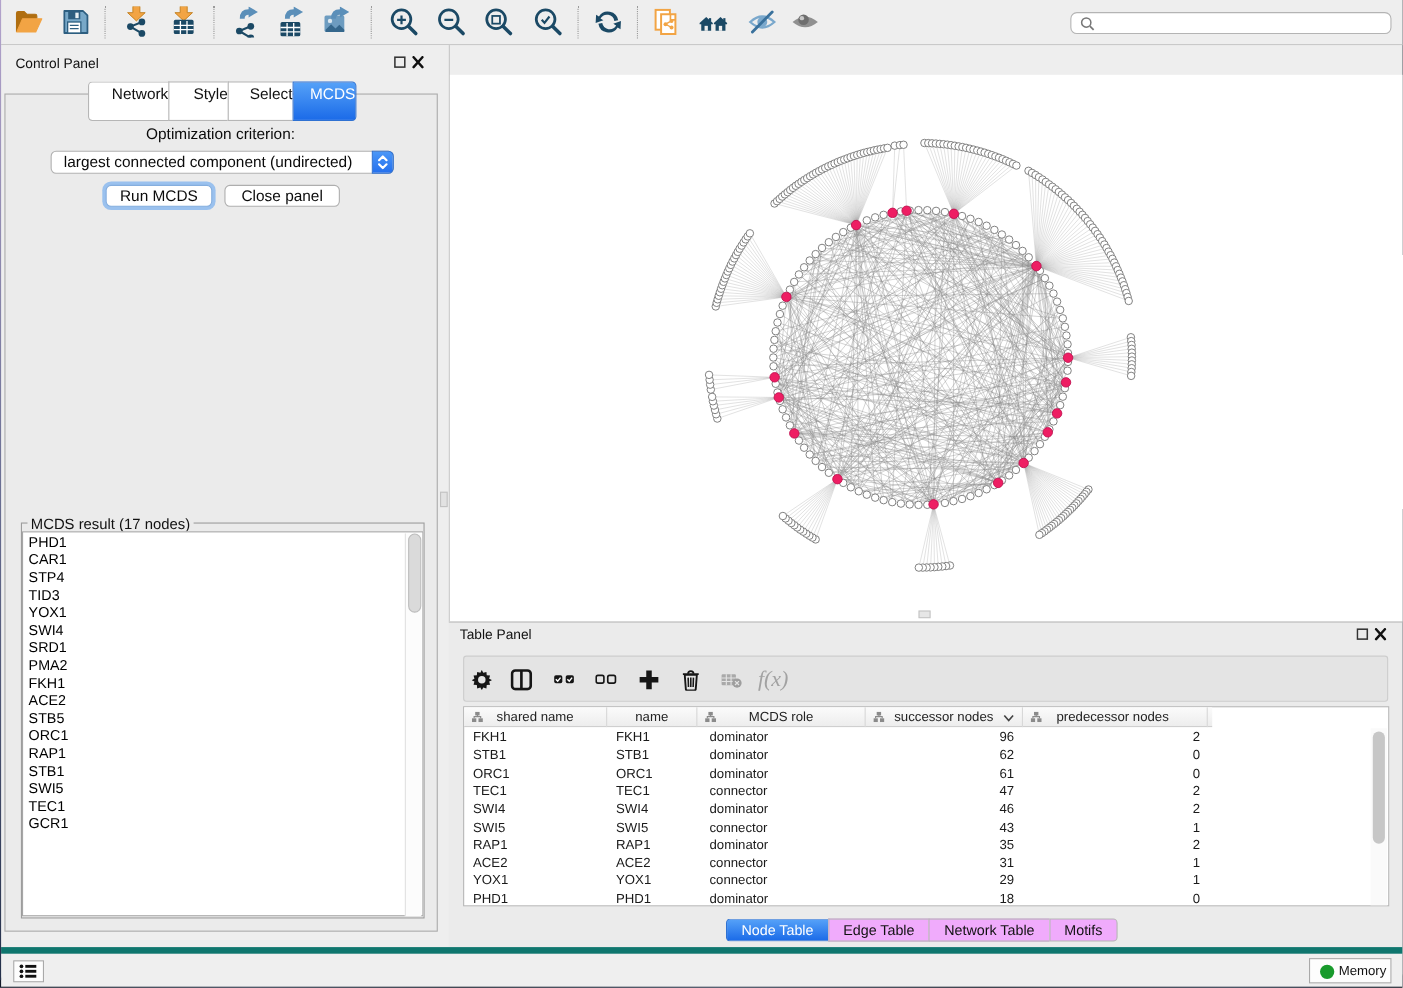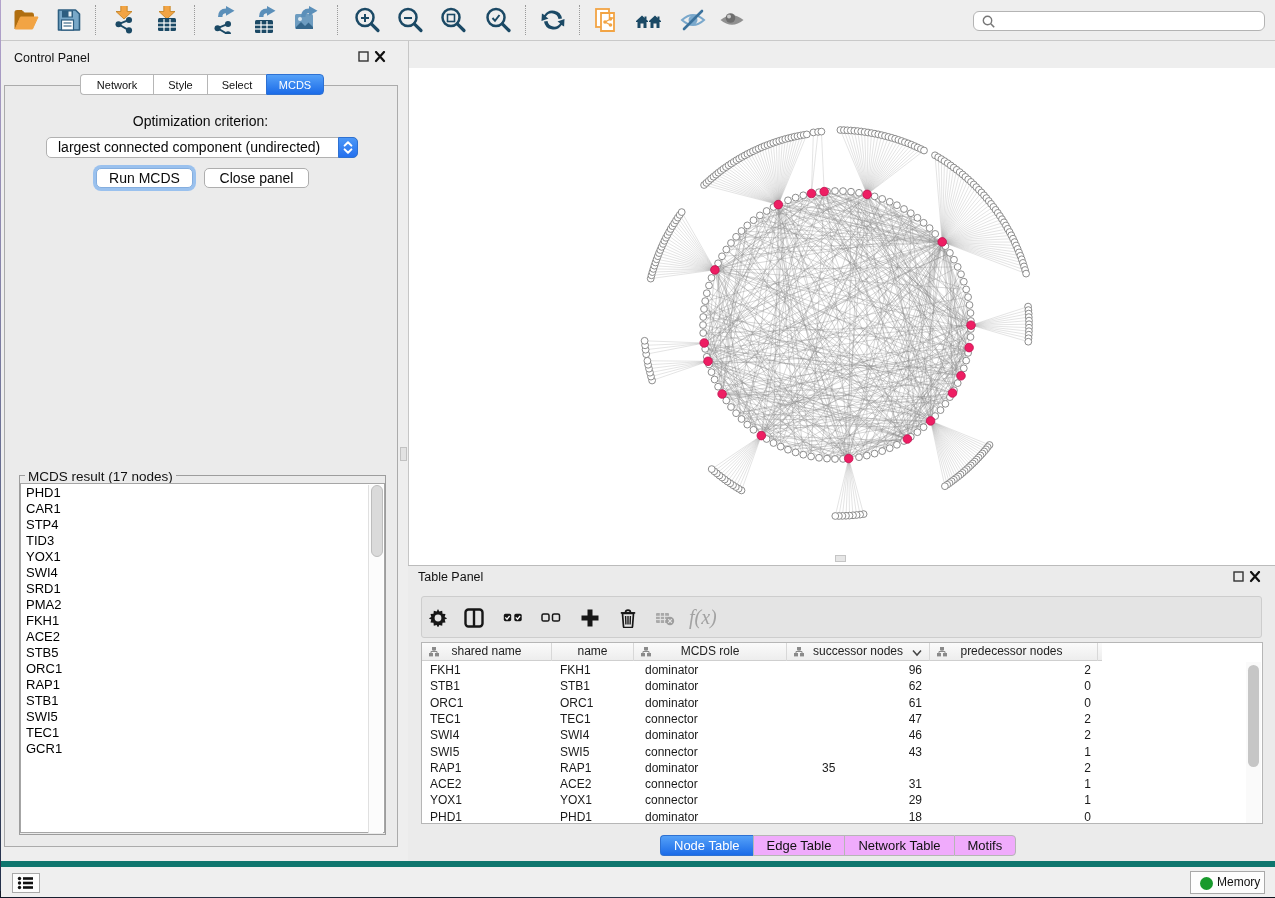--- a/index.html
+++ b/index.html
@@ -10,21 +10,21 @@
 .toolbar { position:absolute; left:1px; top:0; width:1274px; height:41px; background:#eeeeee; border-bottom:1px solid #c9c9c9; }
 .tb-ico { position:absolute; top:6px; width:28px; height:28px; }
 .tb-sep { position:absolute; top:5px; width:0; height:30px; border-left:1px dotted #9a9a9a; }
 .searchbox { position:absolute; left:972px; top:11px; width:292px; height:20px; background:#ffffff; border:1px solid #b4b4b4; border-radius:6px; }
 
 .cpanel { position:absolute; left:1px; top:41px; width:399px; height:820px; background:#eeeeee;padding-left:24px; }
 .cp-title { position:absolute; left:13px; top:10px; font-size:12.5px; color:#111; }
 .cp-btns { position:absolute; right:12px; top:10px; }
 .inner { position:absolute; left:3px; top:44px; width:394px; height:762px; background:#ebebeb; border:1px solid #ababab; }
 .tabs { position:absolute; left:79px; top:33px; height:21px; display:flex; z-index:5; }
-.tab { height:21px; line-height:20px; text-align:center; font-size:11px; background:#ffffff; border:1px solid #b6b6b6; border-right:none; padding:0 14px; color:#111; }
+.tab { height:36px; line-height:20px; text-align:right; font-size:14px; background:#ffffff; border:1px solid #b6b6b6; border-right:none; padding:0 14px; color:#111; }
 .tab.first { border-radius:4px 0 0 4px; }
 .tab.sel { background:linear-gradient(#55a1f8,#1b6be8); color:#ffffff; border:1px solid #2e71d2; border-radius:0 4px 4px 0; }
 .opt-label { position:absolute; left:0; top:72px; width:399px; text-align:center; font-size:14px; color:#0a0a0a; }
 .combo { position:absolute; left:45px; top:96px; width:312px; height:21px; background:#ffffff; border:1px solid #b1b1b1; border-radius:5px; font-size:14px; line-height:19px; padding-left:11px; color:#0a0a0a; }
 .combo-btn { position:absolute; right:-1px; top:-1px; width:20px; height:21px; border-radius:0 5px 5px 0; background:linear-gradient(#4b97f7,#2470ee); border:1px solid #2e71d2; }
 .btn { position:absolute; top:127px; height:20px; background:#ffffff; border:1px solid #aeaeae; border-radius:5px; font-size:14px; line-height:18px; text-align:center; color:#0a0a0a; }
 .btn.focus { box-shadow:0 0 0 3px rgba(110,170,240,.65); border-color:#85aede; }
 .mcds-box { position:absolute; left:18px; top:430px; width:367px; height:364px; }
 .mcds-line { position:absolute; left:0; top:4px; width:367px; height:360px; border:1px solid #9d9d9d; }
 .mcds-title { position:absolute; left:6px; top:-2px; background:#ebebeb; padding:0 3px; font-size:13.5px; color:#111; }
@@ -711,21 +711,21 @@
 <span style="position:absolute;left:8px">SWI5</span>
 <span style="position:absolute;left:138px">SWI5</span>
 <span style="position:absolute;left:223px">connector</span>
 <span style="position:absolute;left:400px;width:100px;text-align:right">43</span>
 <span style="position:absolute;left:569px;width:100px;text-align:right">1</span>
 </div>
         <div class="trow" style="top:116.8px">
 <span style="position:absolute;left:8px">RAP1</span>
 <span style="position:absolute;left:138px">RAP1</span>
 <span style="position:absolute;left:223px">dominator</span>
-<span style="position:absolute;left:400px;width:100px;text-align:left">35</span>
+<span style="position:absolute;left:400px;width:100px;text-align:right">35</span>
 <span style="position:absolute;left:569px;width:100px;text-align:right">2</span>
 </div>
         <div class="trow" style="top:133.1px">
 <span style="position:absolute;left:8px">ACE2</span>
 <span style="position:absolute;left:138px">ACE2</span>
 <span style="position:absolute;left:223px">connector</span>
 <span style="position:absolute;left:400px;width:100px;text-align:right">31</span>
 <span style="position:absolute;left:569px;width:100px;text-align:right">1</span>
 </div>
         <div class="trow" style="top:149.4px">

